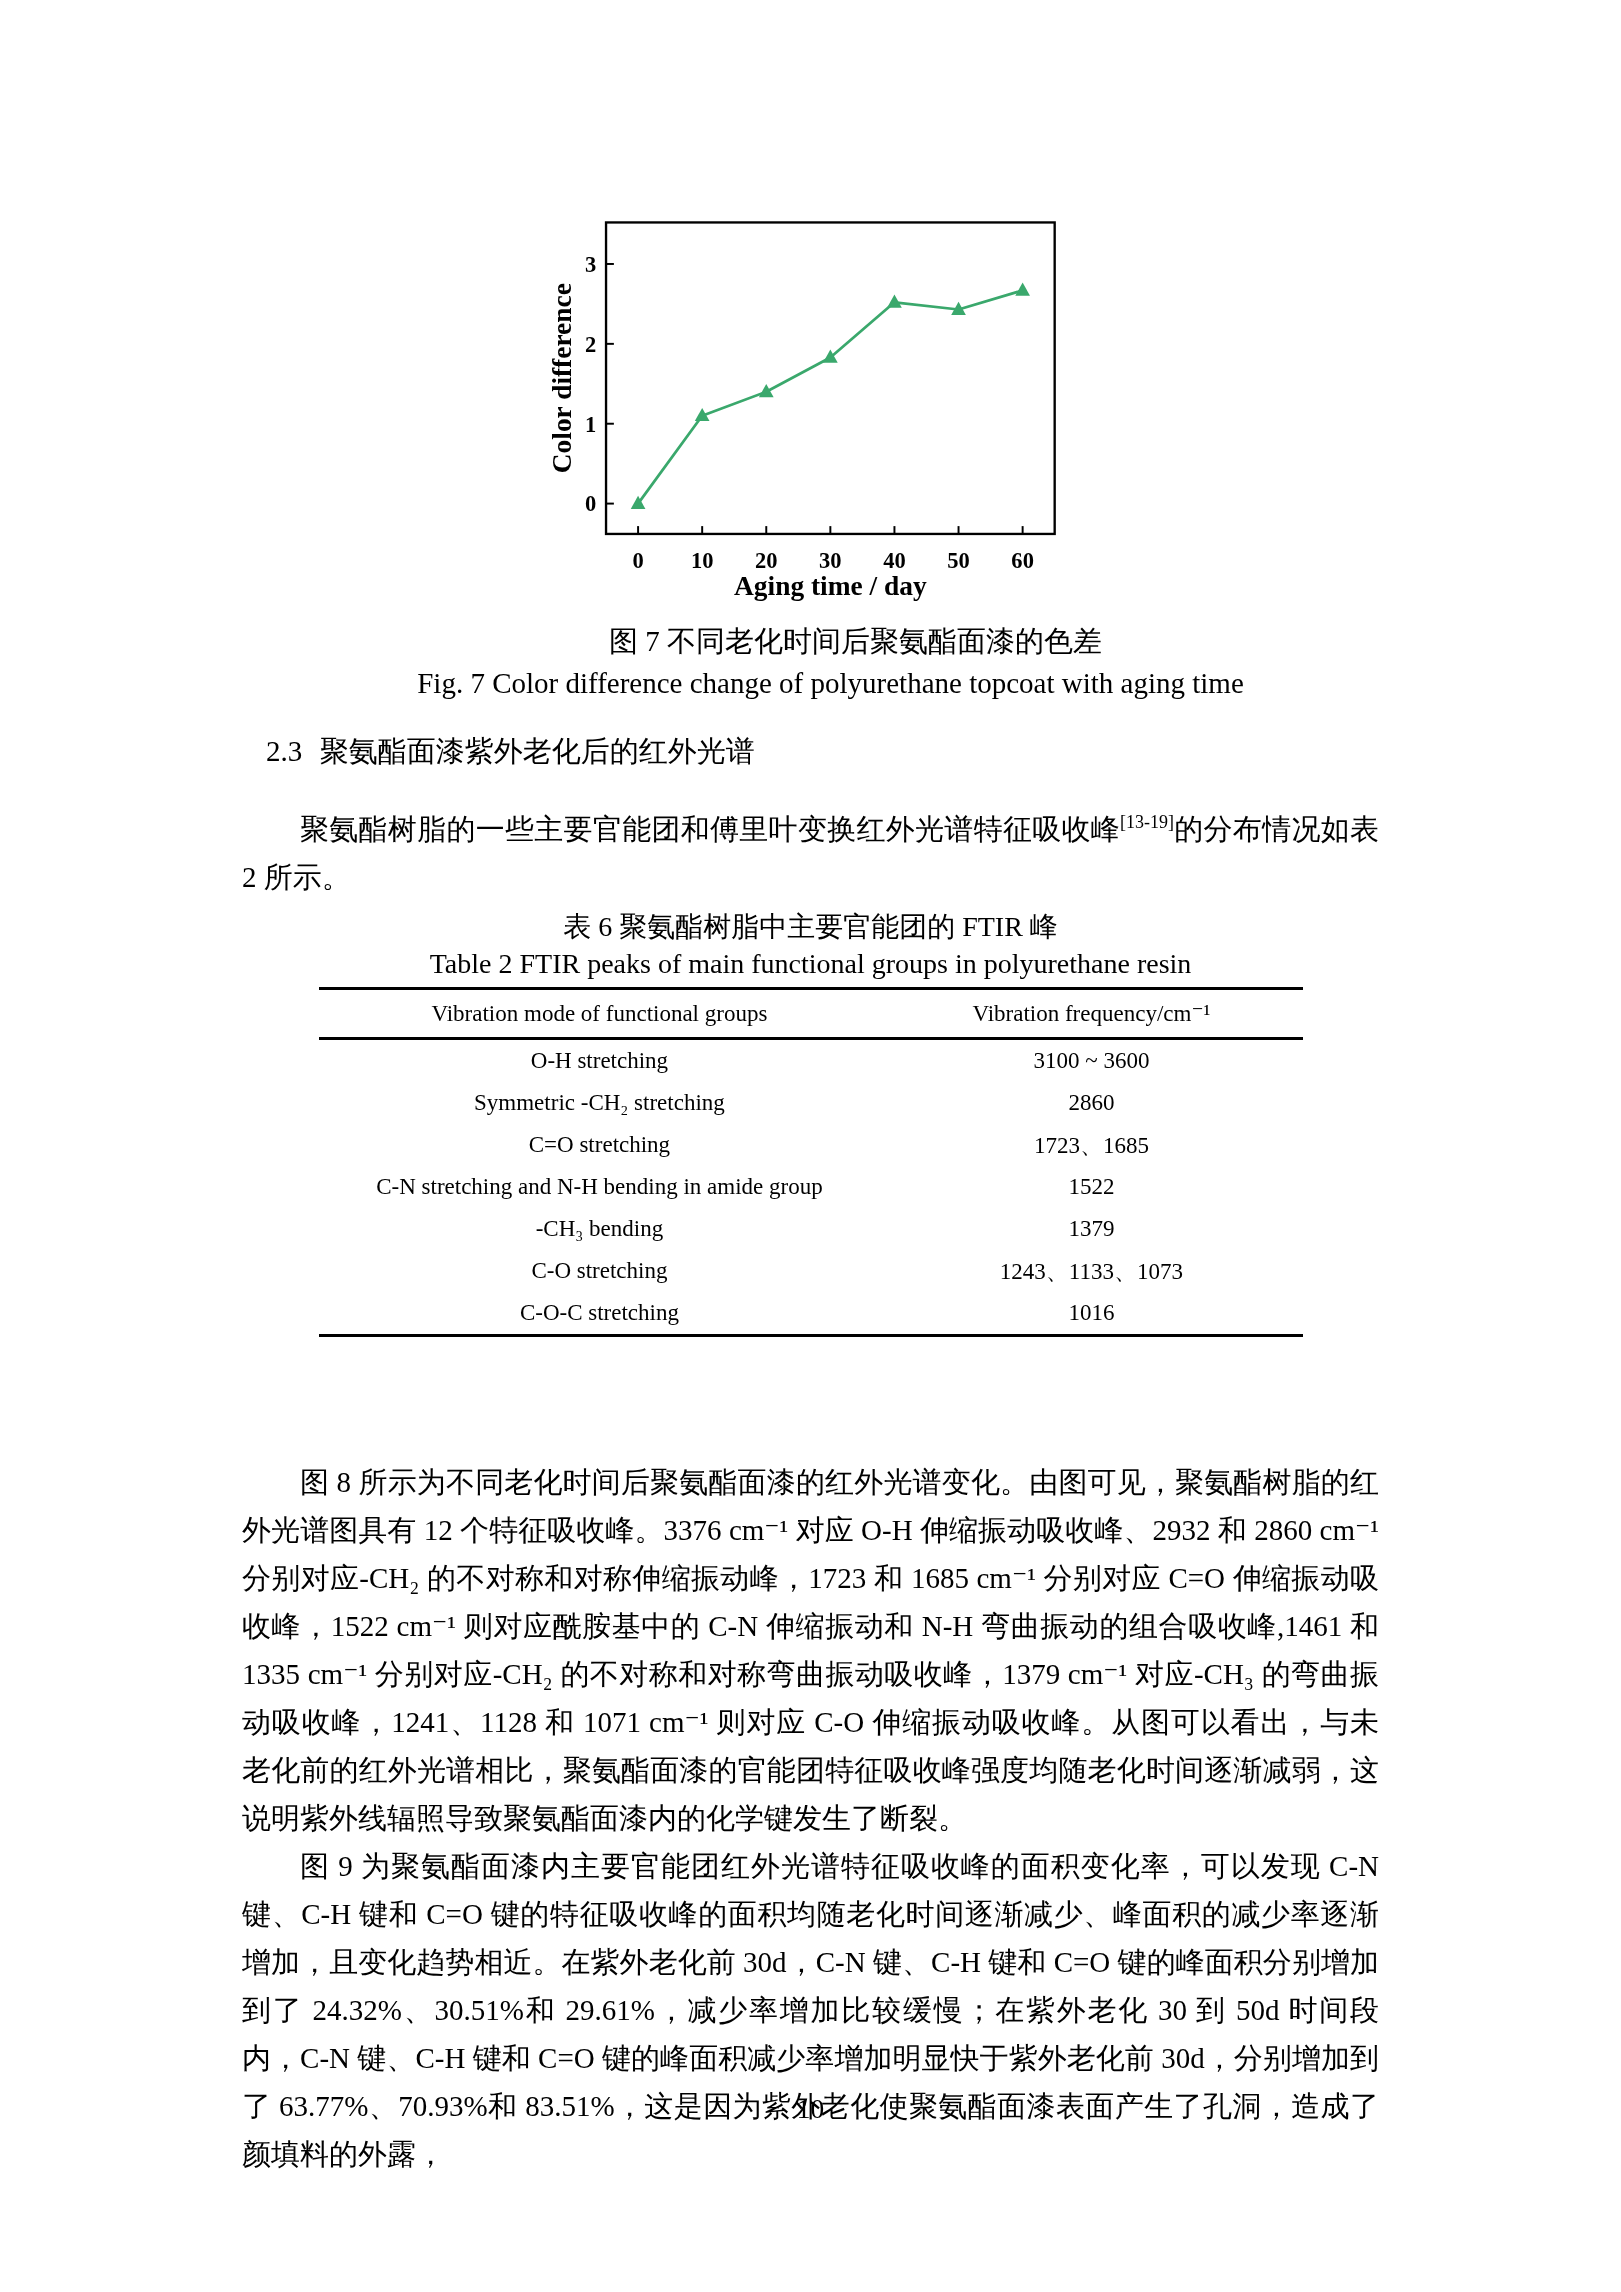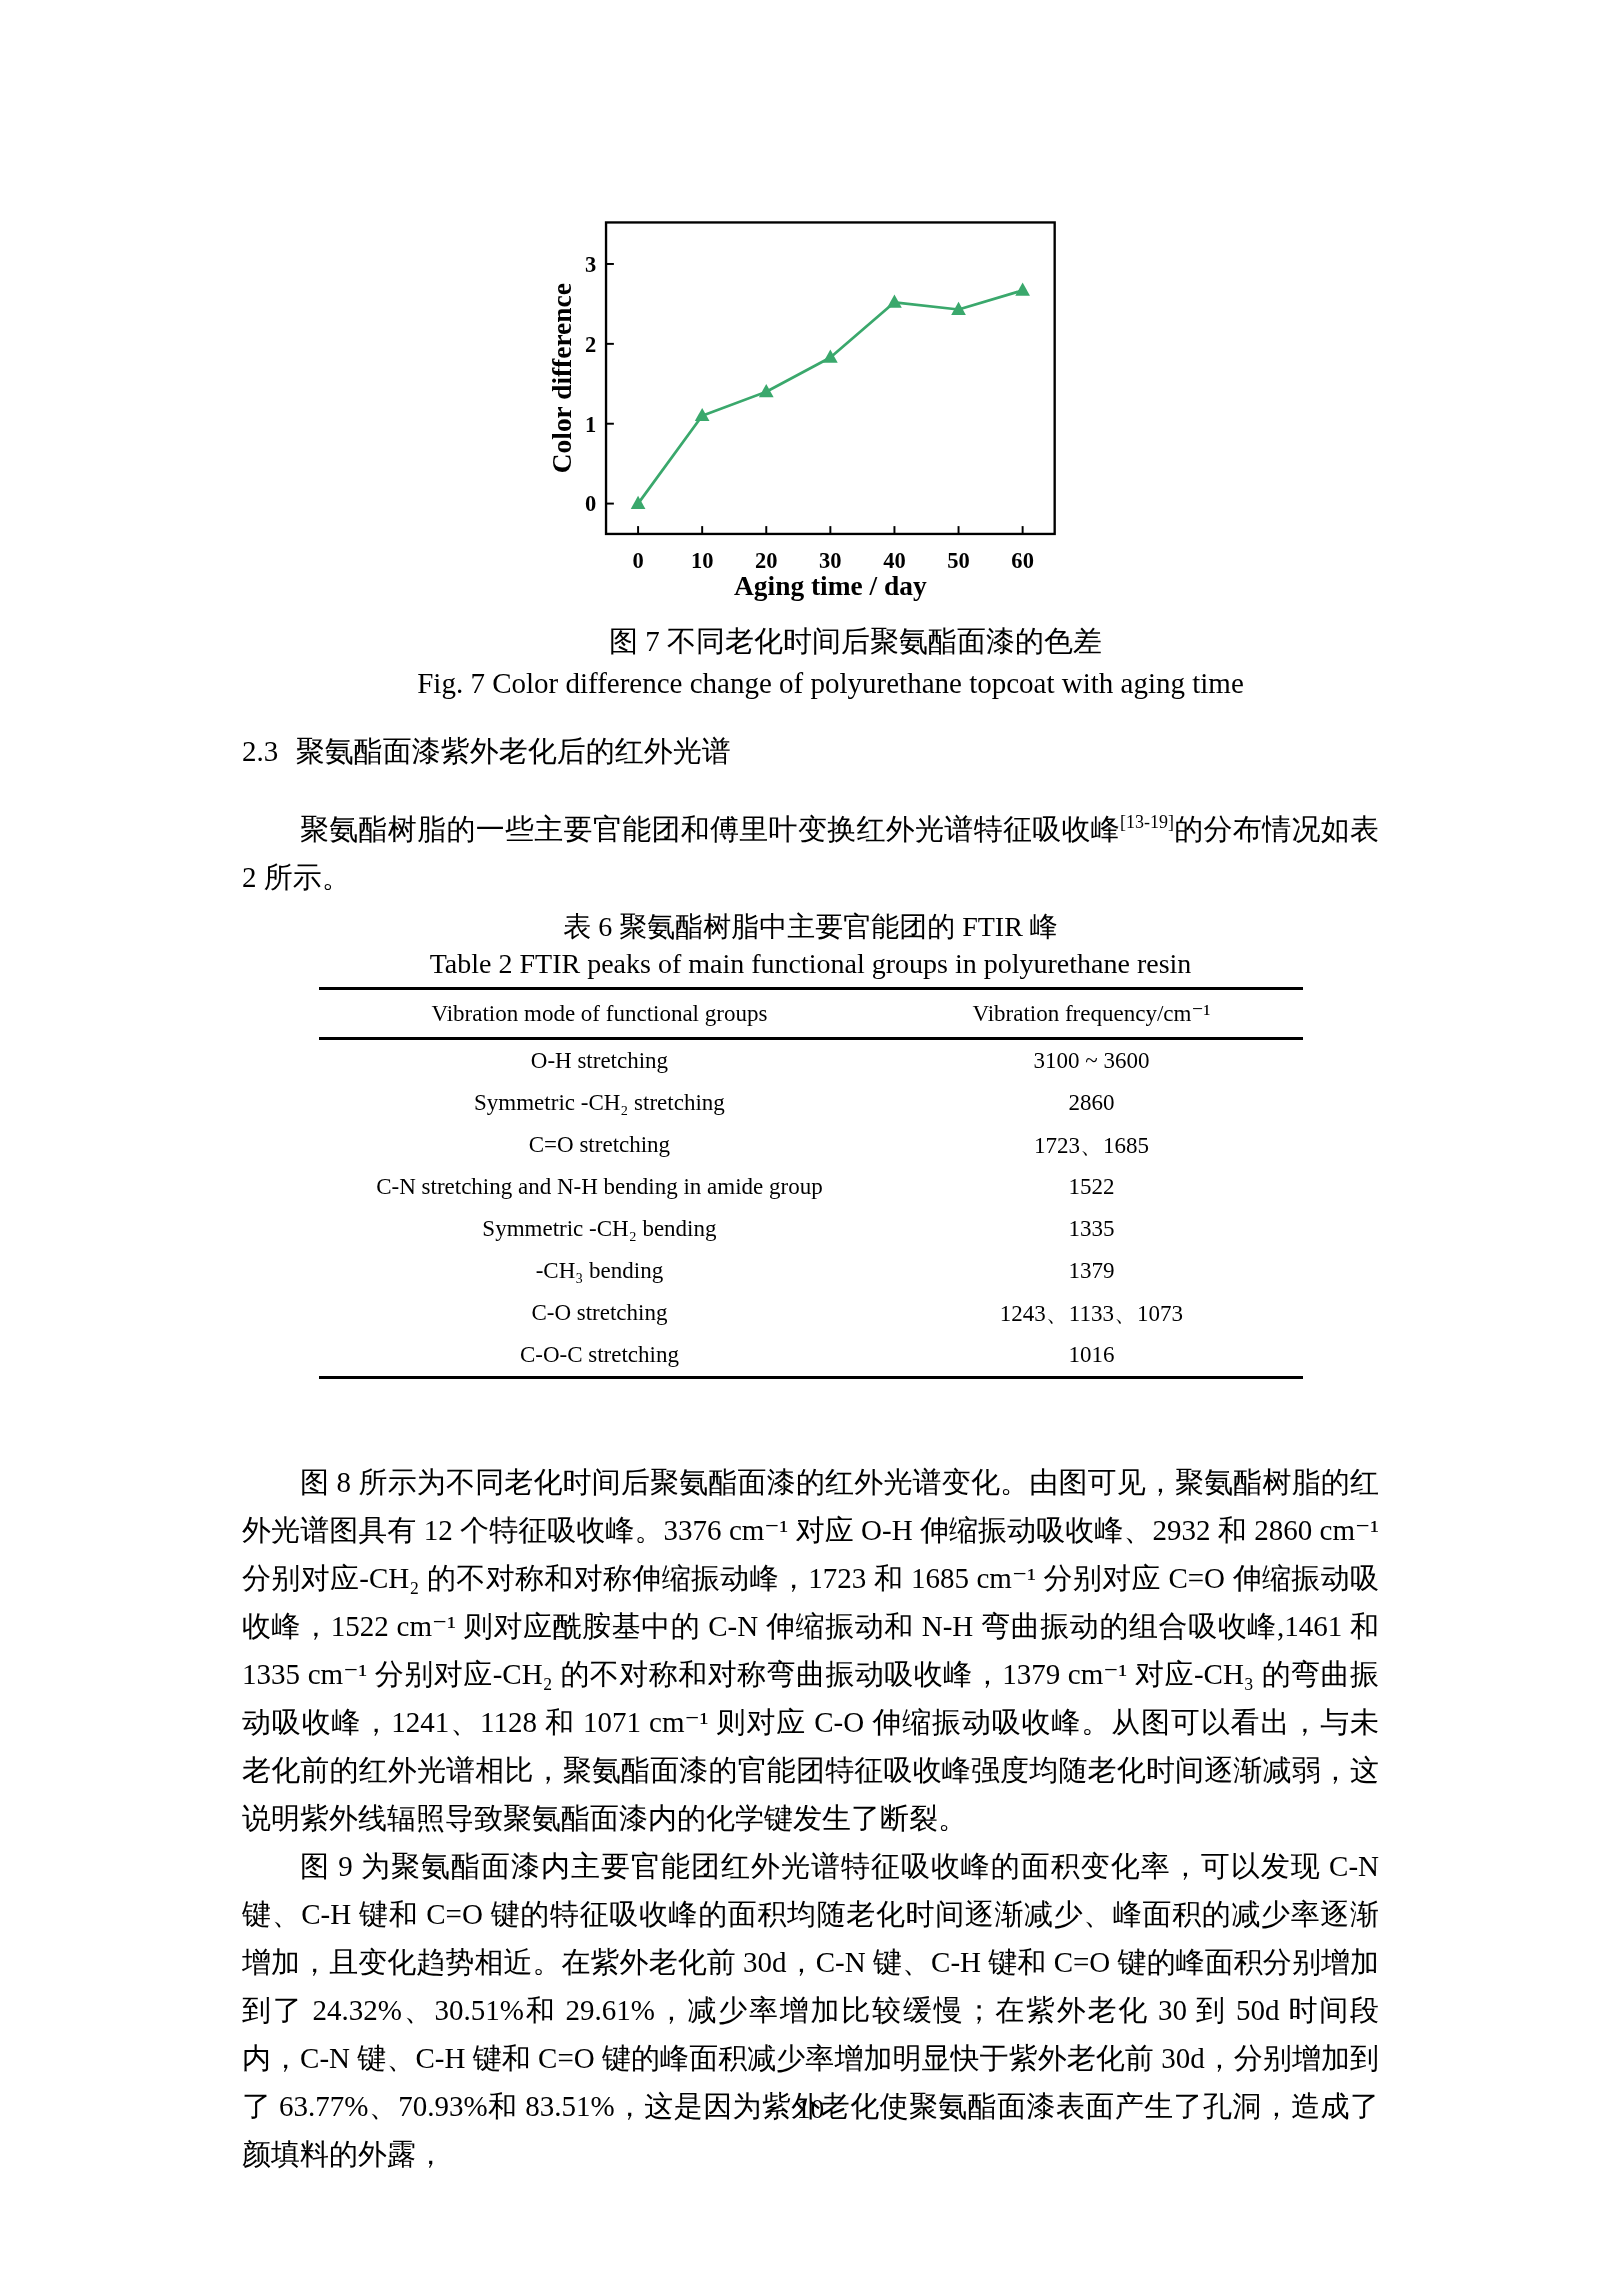--- a/index.html
+++ b/index.html
@@ -13,21 +13,21 @@
     overflow:hidden;
   }
   .abs{position:absolute;}
   .centered{left:0;width:1621px;text-align:center;}
   .chart-wrap{left:549px;top:196px;width:549px;height:431px;}
   svg text{font-family:"Liberation Serif","DejaVu Serif",serif;}
   .cap{font-size:29px;line-height:33px;}
   .cap-cn-fig{top:625px;padding-left:45px;}
   .cap-en-fig{top:667px;margin-left:20px;}
   .heading{top:735px;left:242px;width:1137px;font-size:29px;line-height:33px;}
-  .heading .sec-num{margin-right:17.6px;}
+  .heading .sec-num{margin-right:17.6px;margin-left:24px;}
   .body-text{
     left:242px;width:1137px;
     font-size:29px;line-height:48px;
     text-align:justify;
   }
   .body-text p{margin:0;text-indent:2em;text-align:justify;}
   .para1{top:777px;margin-top:28px;}
   .cap-table{font-size:28px;line-height:33px;}
   .cap-cn-table{top:910px;}
   .cap-en-table{top:947px;}
@@ -133,24 +133,20 @@
         </tr>
         <tr>
           <td>C=O stretching</td>
           <td>1723、1685</td>
         </tr>
         <tr>
           <td>C-N stretching and N-H bending in amide group</td>
           <td>1522</td>
         </tr>
         <tr>
-          <td>Symmetric -CH₂ bending</td>
-          <td>1335</td>
-        </tr>
-        <tr>
           <td>-CH₃ bending</td>
           <td>1379</td>
         </tr>
         <tr>
           <td>C-O stretching</td>
           <td>1243、1133、1073</td>
         </tr>
         <tr>
           <td>C-O-C stretching</td>
           <td>1016</td>

